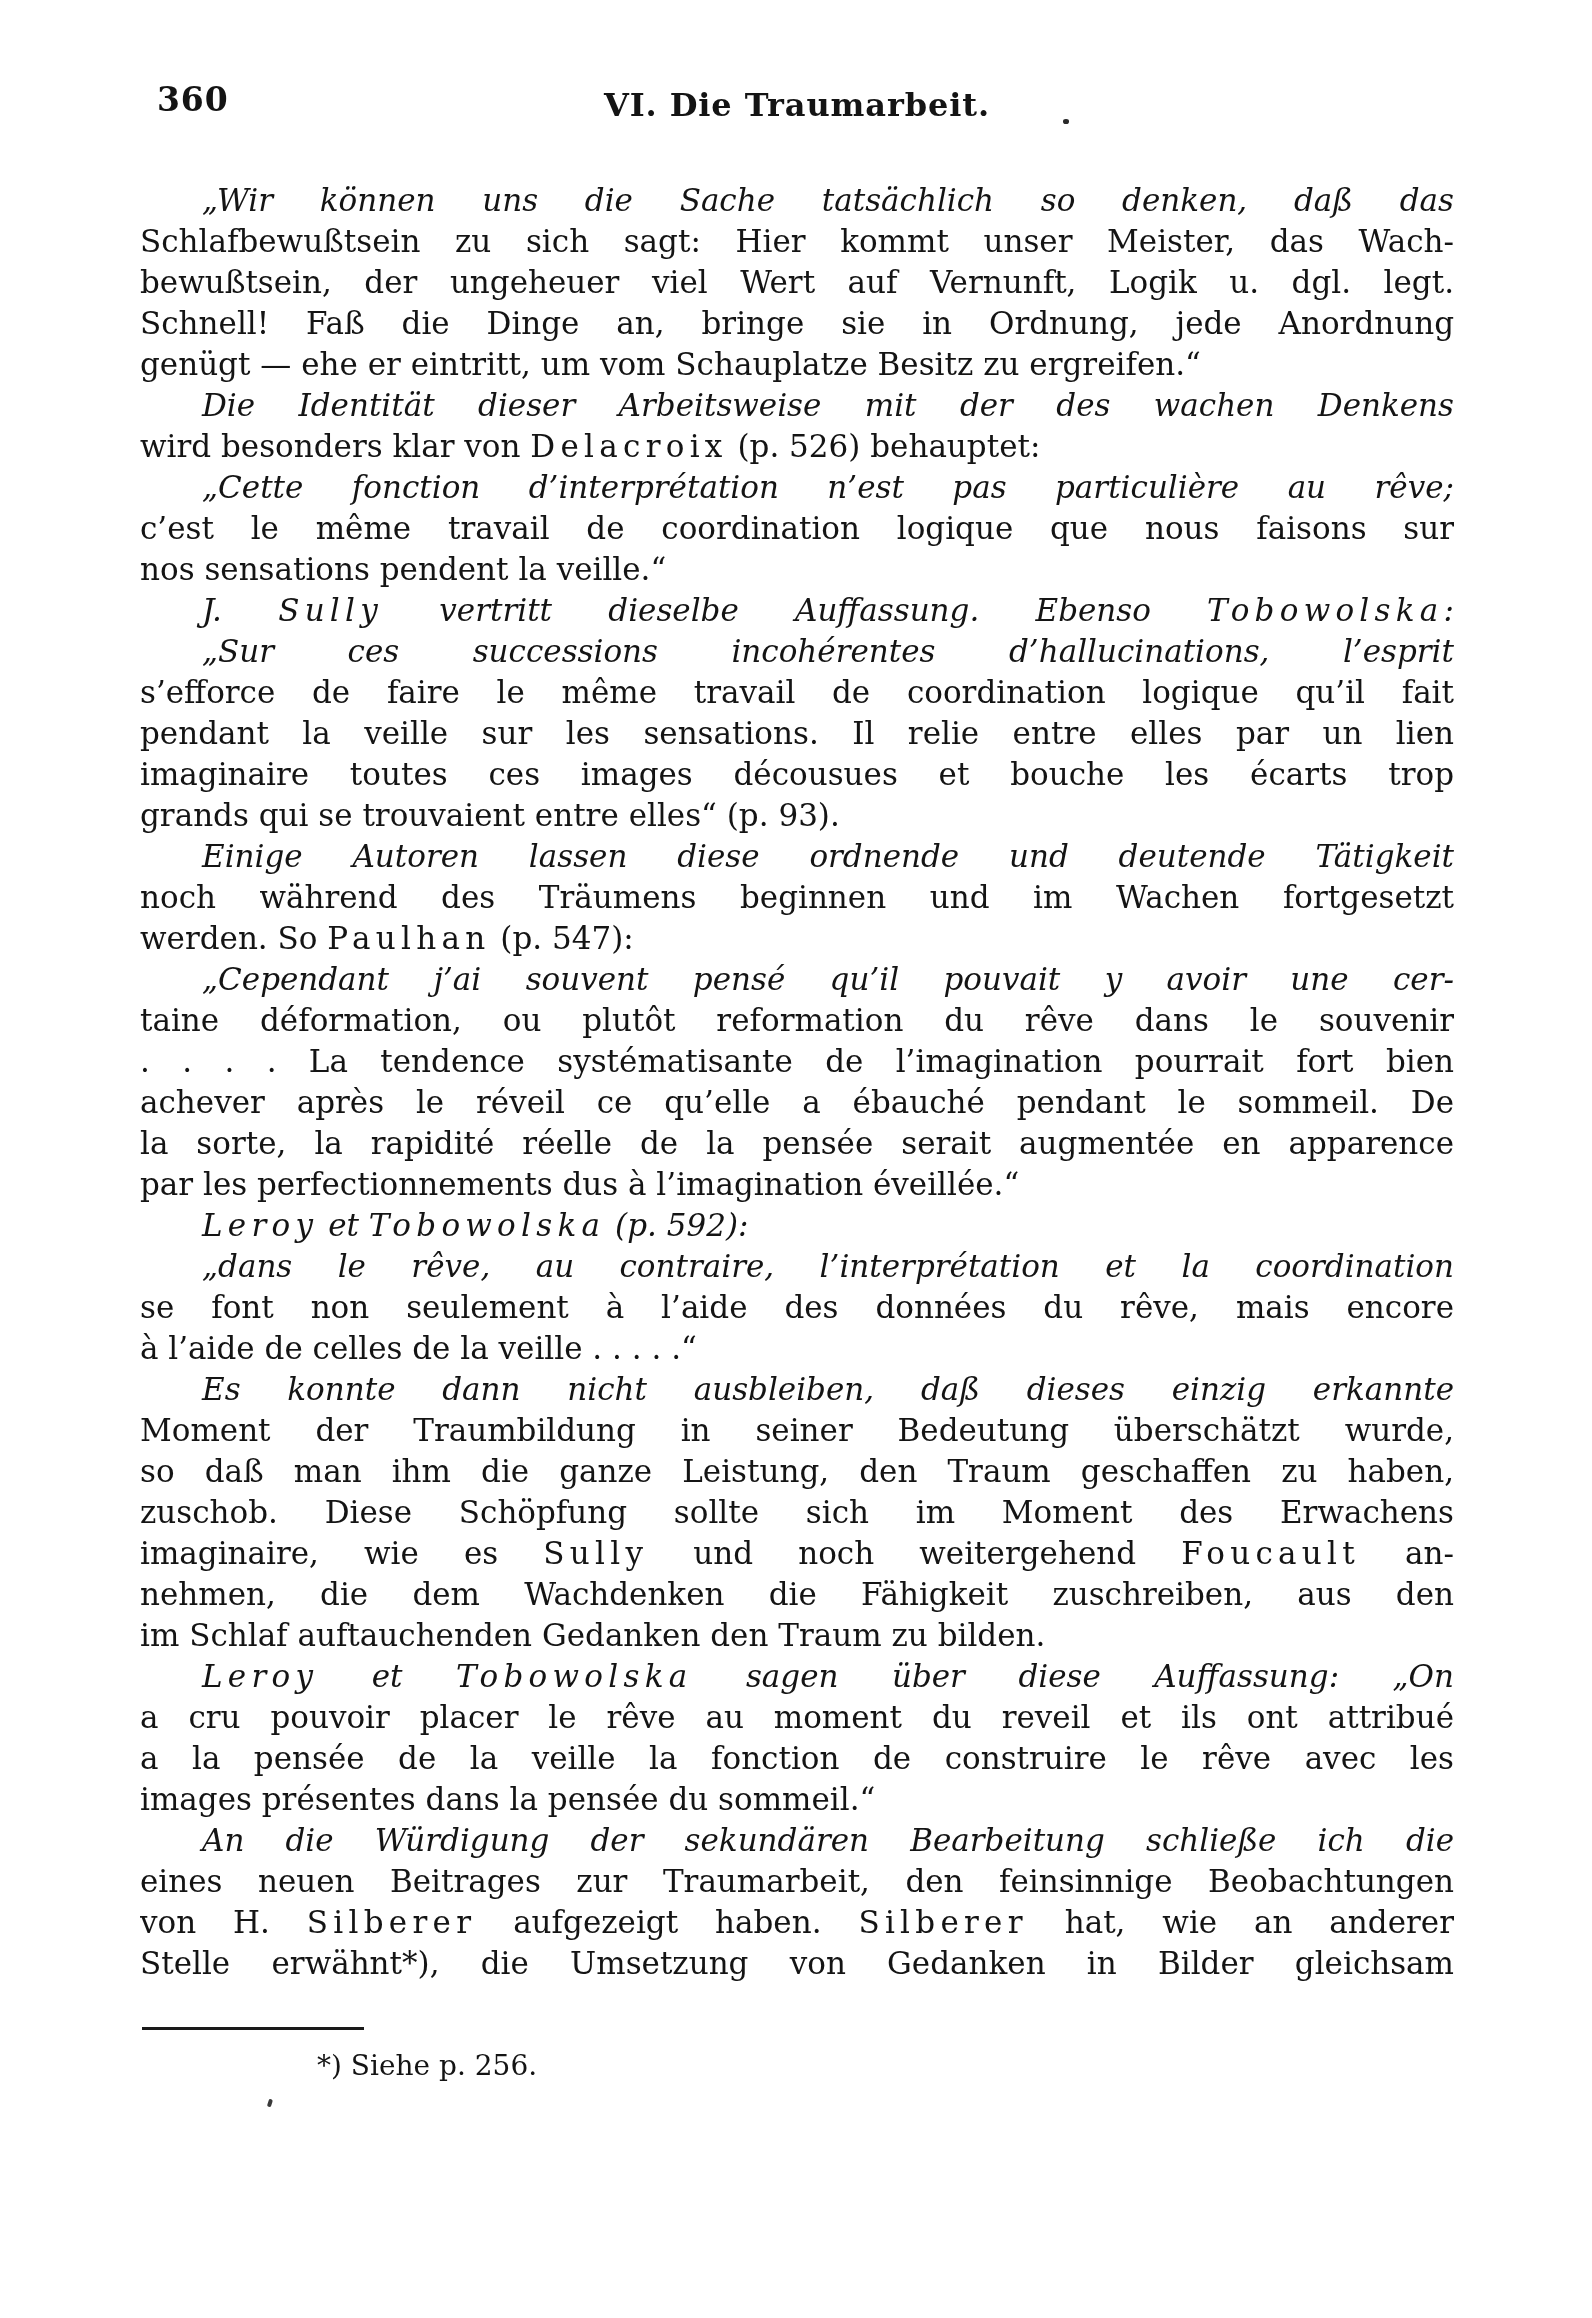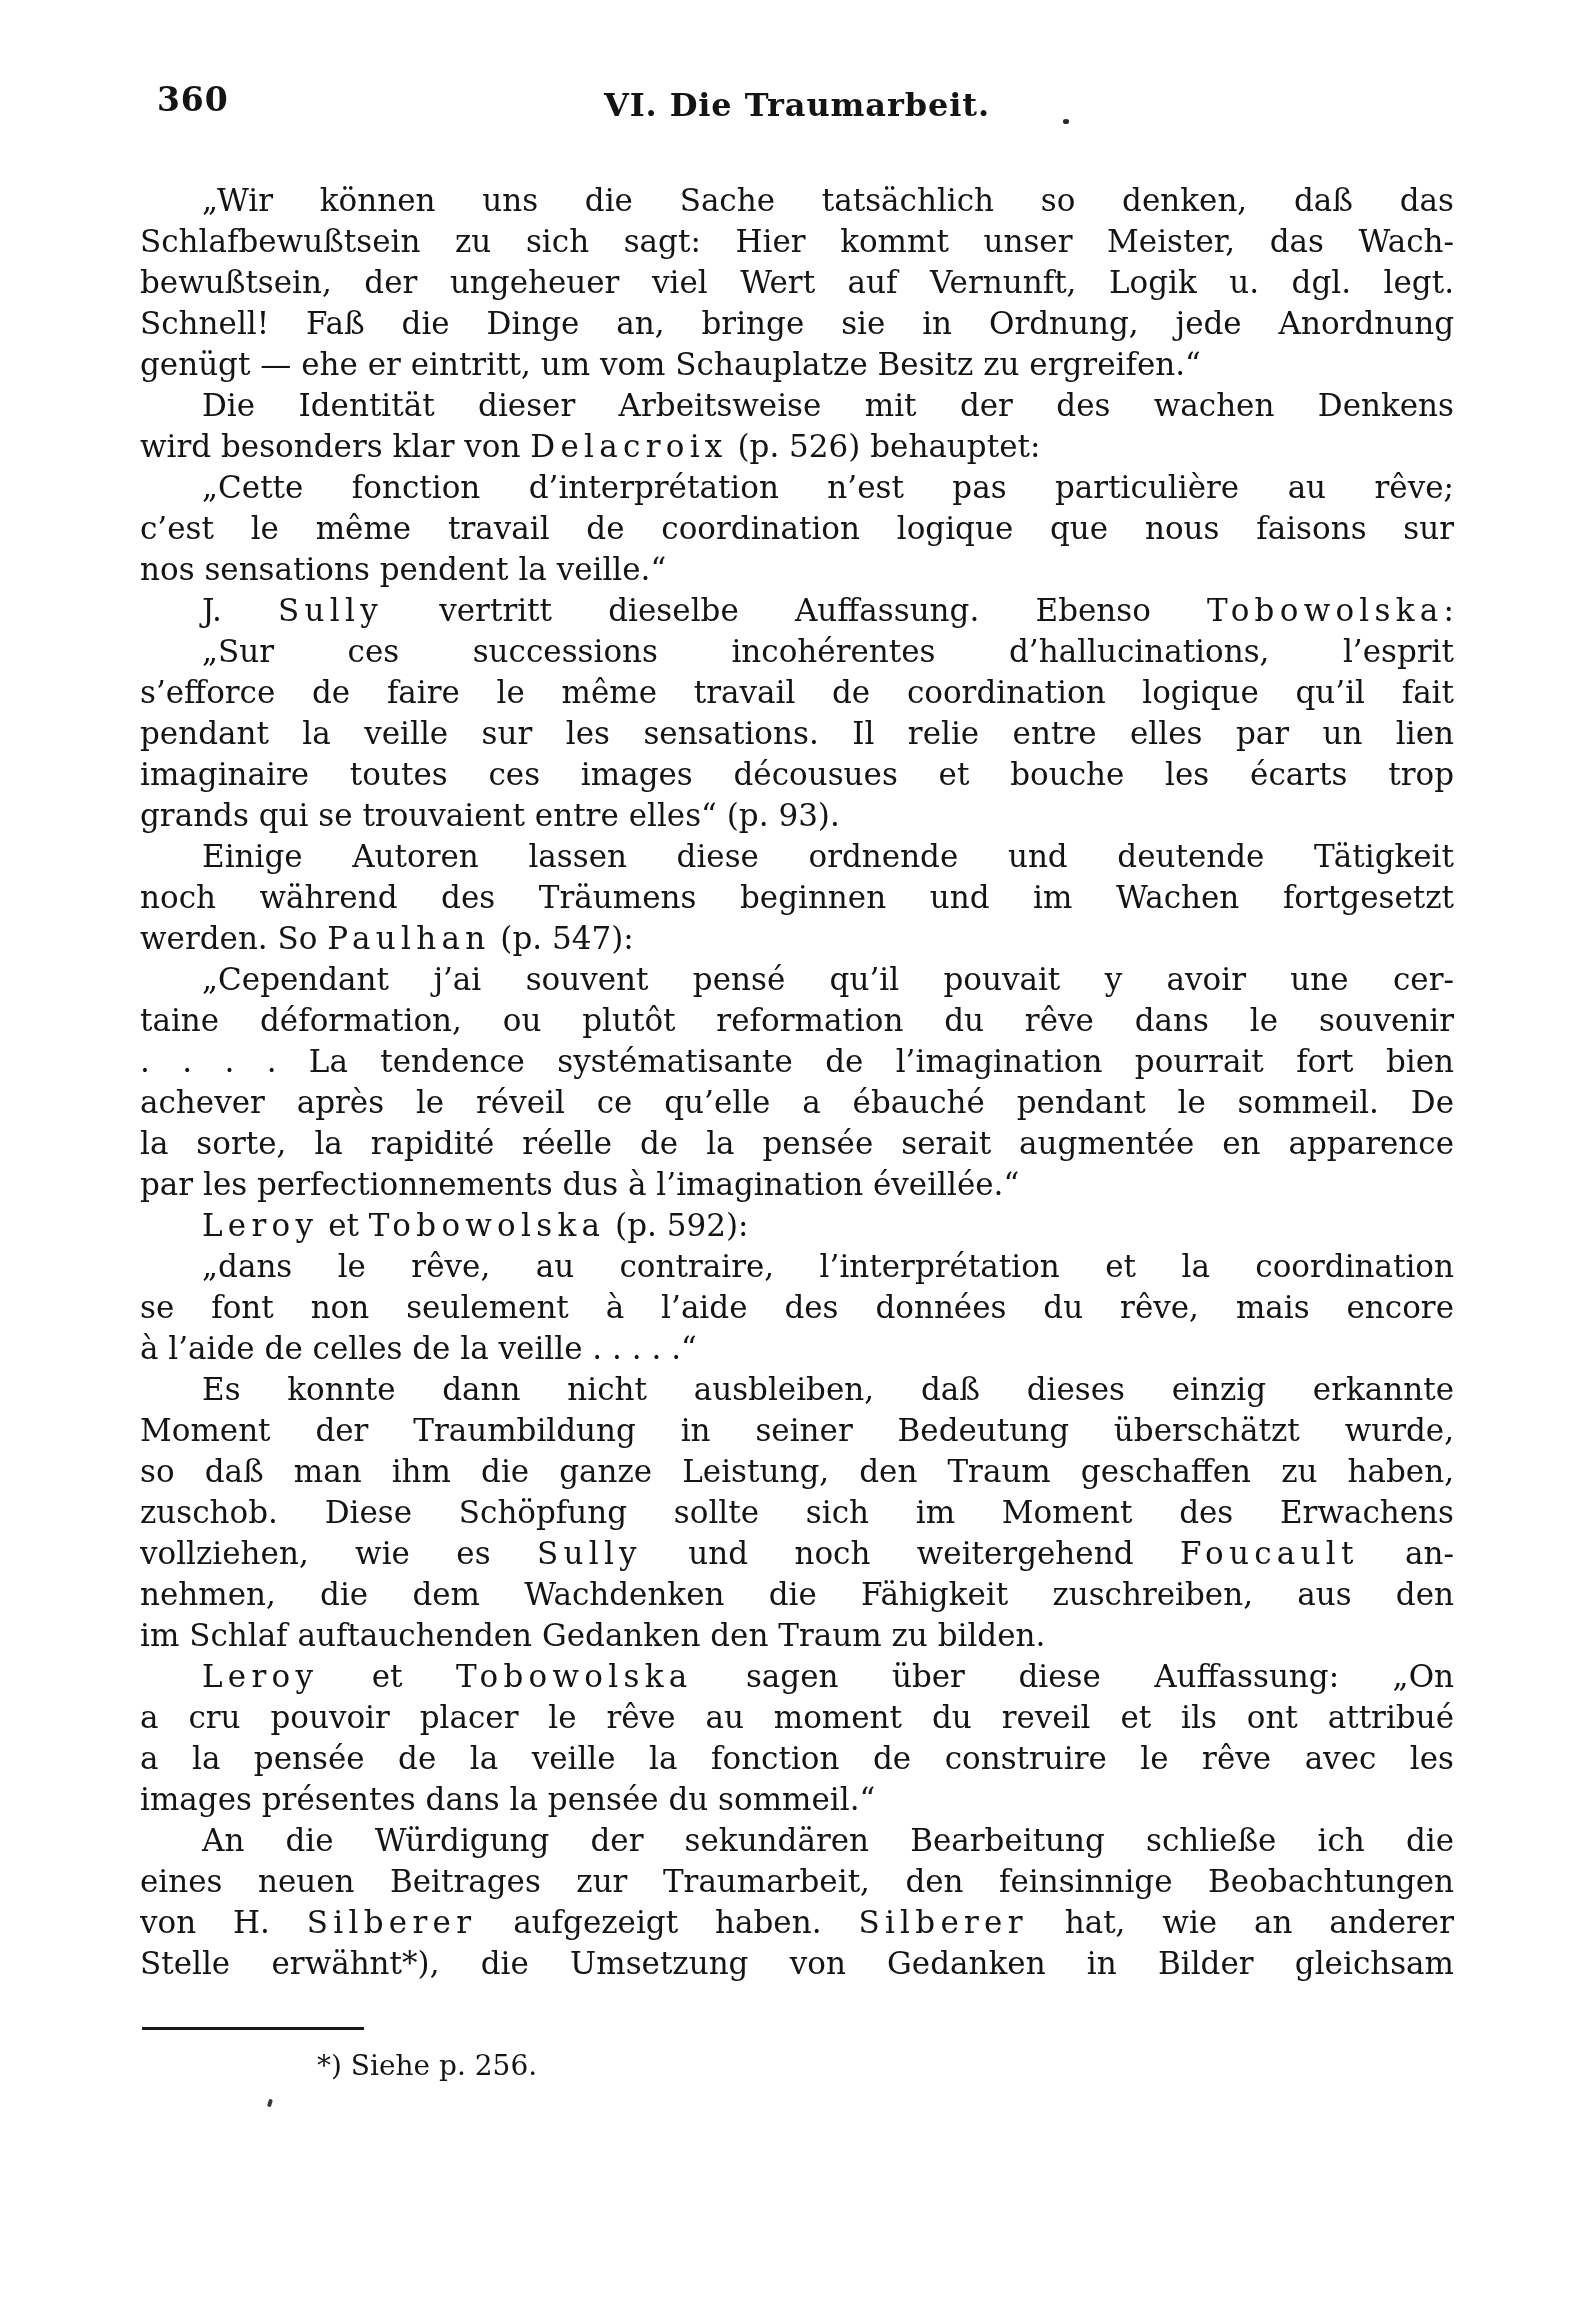--- a/index.html
+++ b/index.html
@@ -27,21 +27,21 @@
     position:absolute;top:180px;left:140px;width:1314px;
   }
   .line{
     height:41px;line-height:41px;
     font-size:31px;
     text-align:justify;
     text-align-last:justify;
     overflow:hidden;
     white-space:normal;
   }
-  .line.indent{ text-indent:62px; }
+  .line.indent{ text-indent:62px;font-style:italic; }
   .line.last{ text-align-last:left; }
   .sp{ letter-spacing:0.17em; }
   .footnote-rule{
     position:absolute;left:142px;top:2027px;width:222px;height:2.8px;
     background:#1a1a1a;
   }
   .footnote{
     position:absolute;left:140px;top:2047px;width:1314px;
     font-size:28px;line-height:37px;
     text-indent:177px;
@@ -89,21 +89,21 @@
       <div class="line"><span>la sorte, la rapidité réelle de la pensée serait augmentée en apparence</span></div>
       <div class="line last"><span>par les perfectionnements dus à l’imagination éveillée.“</span></div>
       <div class="line indent last"><span class="sp">Leroy</span><span> et </span><span class="sp">Tobowolska</span><span> (p. 592):</span></div>
       <div class="line indent"><span>„dans le rêve, au contraire, l’interprétation et la coordination</span></div>
       <div class="line"><span>se font non seulement à l’aide des données du rêve, mais encore</span></div>
       <div class="line last"><span>à l’aide de celles de la veille . . . . .“</span></div>
       <div class="line indent"><span>Es konnte dann nicht ausbleiben, daß dieses einzig erkannte</span></div>
       <div class="line"><span>Moment der Traumbildung in seiner Bedeutung überschätzt wurde,</span></div>
       <div class="line"><span>so daß man ihm die ganze Leistung, den Traum geschaffen zu haben,</span></div>
       <div class="line"><span>zuschob. Diese Schöpfung sollte sich im Moment des Erwachens</span></div>
-      <div class="line"><span>vollziehen, wie es </span><span class="sp">Sully</span><span> und noch weitergehend </span><span class="sp">Foucault</span><span> an-</span></div>
+      <div class="line"><span>imaginaire, wie es </span><span class="sp">Sully</span><span> und noch weitergehend </span><span class="sp">Foucault</span><span> an-</span></div>
       <div class="line"><span>nehmen, die dem Wachdenken die Fähigkeit zuschreiben, aus den</span></div>
       <div class="line last"><span>im Schlaf auftauchenden Gedanken den Traum zu bilden.</span></div>
       <div class="line indent"><span class="sp">Leroy</span><span> et </span><span class="sp">Tobowolska</span><span> sagen über diese Auffassung: „On</span></div>
       <div class="line"><span>a cru pouvoir placer le rêve au moment du reveil et ils ont attribué</span></div>
       <div class="line"><span>a la pensée de la veille la fonction de construire le rêve avec les</span></div>
       <div class="line last"><span>images présentes dans la pensée du sommeil.“</span></div>
       <div class="line indent"><span>An die Würdigung der sekundären Bearbeitung schließe ich die</span></div>
       <div class="line"><span>eines neuen Beitrages zur Traumarbeit, den feinsinnige Beobachtungen</span></div>
       <div class="line"><span>von H. </span><span class="sp">Silberer</span><span> aufgezeigt haben. </span><span class="sp">Silberer</span><span> hat, wie an anderer</span></div>
       <div class="line"><span>Stelle erwähnt*), die Umsetzung von Gedanken in Bilder gleichsam</span></div>

